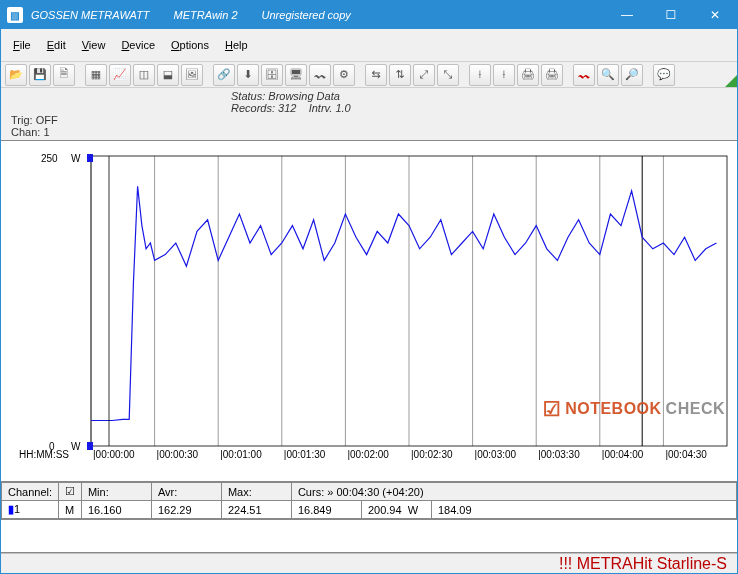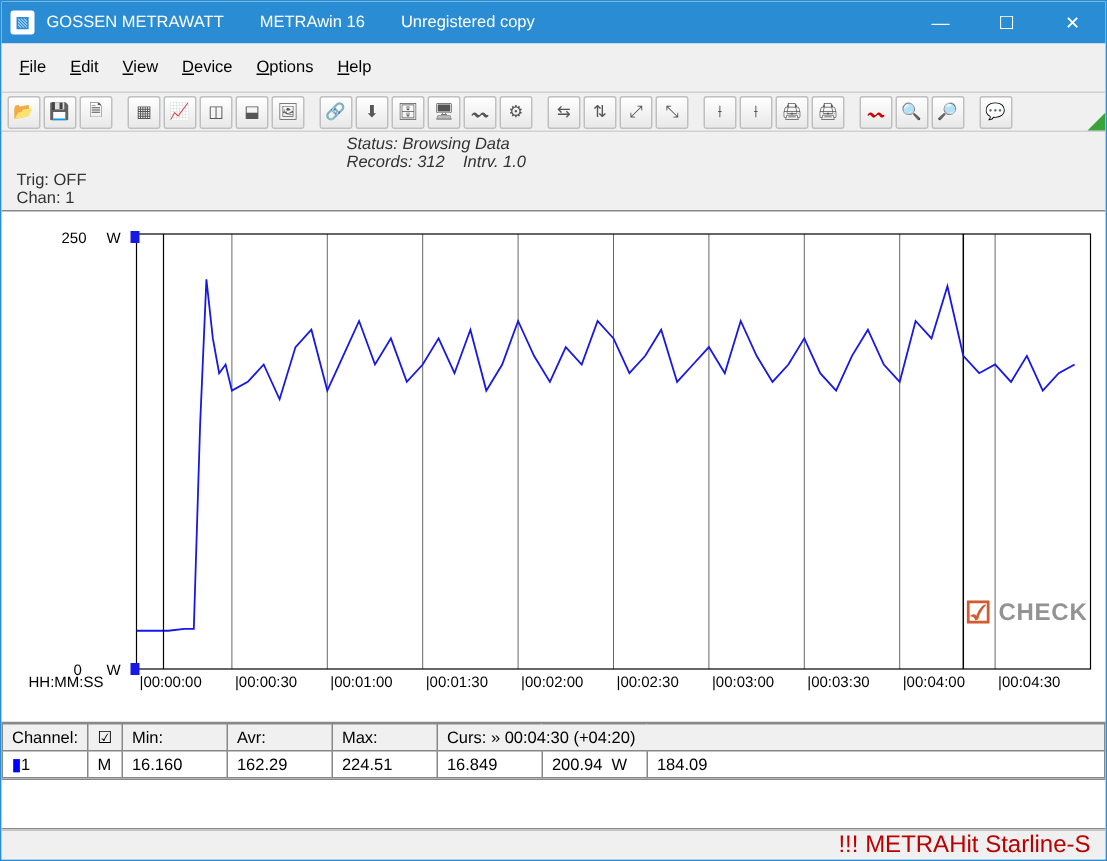--- a/index.html
+++ b/index.html
@@ -1,19 +1,19 @@
 <!DOCTYPE html>
 <html><head>
 <meta charset="utf-8">
 <style>
   * { box-sizing: border-box; margin: 0; padding: 0; }
   body { font-family: "Segoe UI", Tahoma, sans-serif; font-size: 11px; background: #fff; width: 738px; height: 574px; overflow: hidden; display: flex; flex-direction: column; border: 1px solid #2a8dd4; }
   .titlebar { background: #2a8dd4; color: #fff; height: 28px; display: flex; align-items: center; padding-left: 6px; }
   .titlebar .appicon { width: 16px; height: 16px; background: #fff; margin-right: 8px; border-radius: 2px; display: inline-flex; align-items: center; justify-content: center; color: #2a8dd4; font-size: 10px; font-weight: bold; }
-  .titlebar .title { flex: 0 0 auto; margin-right: 24px; }
+  .titlebar .title { flex: 0 0 auto; margin-right: 24px; font-style: italic; }
   .titlebar .spacer { flex: 1; }
   .titlebar .winbtn { width: 44px; height: 28px; display: inline-flex; align-items: center; justify-content: center; font-size: 12px; cursor: pointer; }
   .menubar { background: #f0f0f0; height: 20px; display: flex; align-items: center; padding: 16px 4px; border-bottom: 1px solid #d0d0d0; }
   .menubar .menuitem { padding: 2px 8px; cursor: pointer; }
   .menubar .menuitem u { text-decoration: underline; }
   .toolbar { background: #f0f0f0; height: 26px; display: flex; align-items: center; padding: 0 4px; gap: 2px; border-bottom: 1px solid #d0d0d0; position: relative; }
   .toolbar .tbtn { width: 22px; height: 22px; border: 1px solid #c0c0c0; background: linear-gradient(#fff,#e8e8e8); display: inline-flex; align-items: center; justify-content: center; font-size: 11px; color: #555; cursor: pointer; border-radius: 2px; }
   .toolbar .tsep { width: 6px; }
   .toolbar .tgrip { position: absolute; right: 0; bottom: 0; width: 0; height: 0; border-left: 12px solid transparent; border-bottom: 12px solid #3aa23a; }
   .statusrow { background: #f0f0f0; padding: 2px 10px; display: flex; font-size: 11px; color: #333; }
@@ -31,21 +31,21 @@
   .watermark .nb { color: #d04a1a; }
   .watermark .check { color: #888; }
   .watermark .logoicon { color: #d04a1a; font-size: 20px; }
 </style>
 </head>
 <body>
 
 <div class="titlebar">
   <span class="appicon">▧</span>
   <span class="title">GOSSEN METRAWATT</span>
-  <span class="title">METRAwin 16</span>
+  <span class="title">METRAwin 2</span>
   <span class="title">Unregistered copy</span>
   <span class="spacer"></span>
   <span class="winbtn">—</span>
   <span class="winbtn">☐</span>
   <span class="winbtn">✕</span>
 </div>
 
 <div class="menubar">
   <span class="menuitem"><u>F</u>ile</span>
   <span class="menuitem"><u>E</u>dit</span>
@@ -138,20 +138,21 @@
       <text x="70" y="304" class="axis-text">W</text>
       <text x="18" y="312" class="axis-text">HH:MM:SS</text>
       <rect x="86" y="8" width="6" height="8" fill="#1717e6"></rect>
       <rect x="86" y="296" width="6" height="8" fill="#1717e6"></rect>
       <line x1="641.2" y1="10" x2="641.2" y2="300" stroke="#000" stroke-width="1"></line>
       <path d="M90.0,274.5 L100.6,274.5 L111.2,274.5 L121.8,273.3 L128.2,273.3 L132.4,137.6 L136.6,40.2 L140.9,79.6 L145.1,102.8 L149.4,97.0 L153.6,114.4 L164.2,108.6 L174.8,97.0 L185.4,120.2 L196.0,85.4 L206.6,73.8 L217.2,114.4 L227.8,91.2 L238.4,68.0 L249.0,97.0 L259.6,79.6 L270.2,108.6 L280.8,97.0 L291.4,79.6 L302.0,102.8 L312.6,73.8 L323.2,114.4 L333.8,97.0 L344.4,68.0 L355.0,91.2 L365.6,108.6 L376.2,85.4 L386.8,97.0 L397.4,68.0 L408.0,79.6 L418.6,102.8 L429.2,91.2 L439.8,73.8 L450.4,108.6 L461.0,97.0 L471.6,85.4 L482.2,102.8 L492.8,68.0 L503.4,91.2 L514.0,108.6 L524.6,97.0 L535.2,79.6 L545.8,102.8 L556.4,114.4 L567.0,91.2 L577.6,73.8 L588.2,97.0 L598.8,108.6 L609.4,68.0 L620.0,79.6 L630.6,44.8 L641.2,91.2 L651.8,102.8 L662.4,97.0 L673.0,108.6 L683.6,91.2 L694.2,114.4 L704.8,102.8 L715.4,97.0" fill="none" stroke="#1717e6" stroke-width="1.2"></path>
       <line x1="108" y1="10" x2="108" y2="300" stroke="#000" stroke-width="0.8"></line>
     </svg>
   <div class="watermark">
     <span class="logoicon">☑</span>
+    <span class="nb">NOTEBOOK</span>
       <span class="check">CHECK</span>
   </div>
 </div>
 
 <div class="bottomgrid">
   <table>
     <tbody>
         <tr>
       <th style="width:48px">Channel:</th>
       <th style="width:18px">☑</th>

